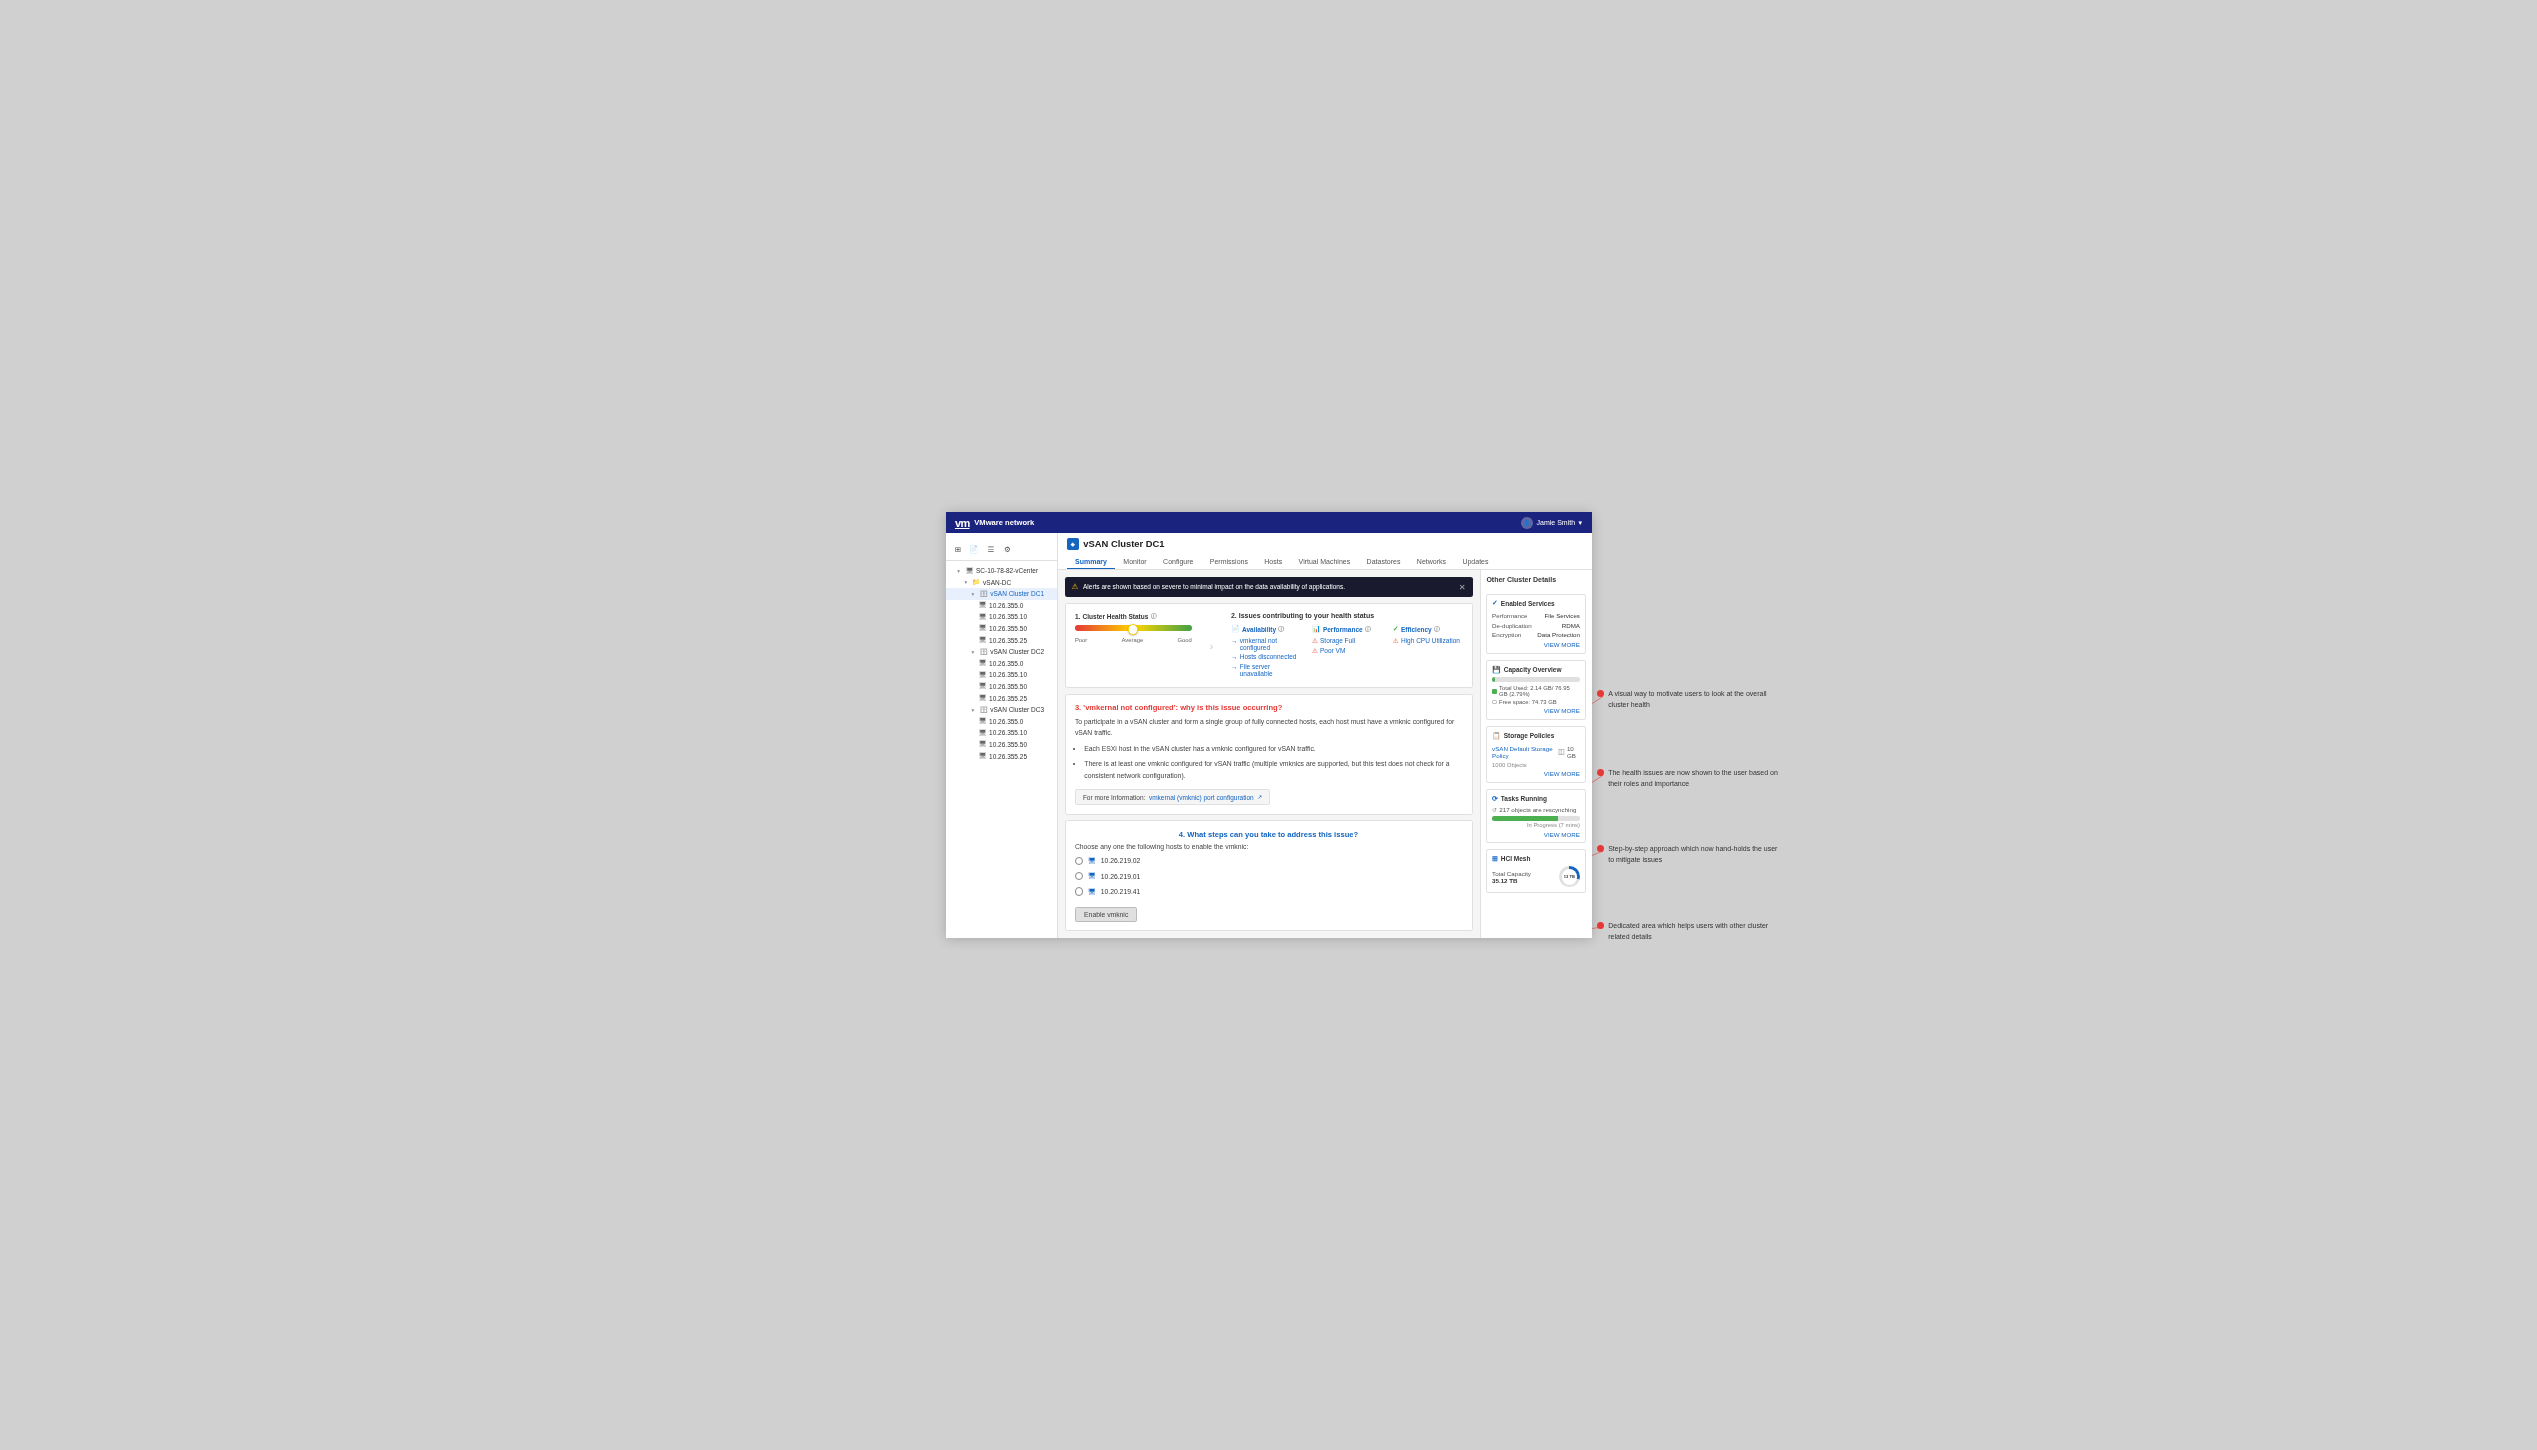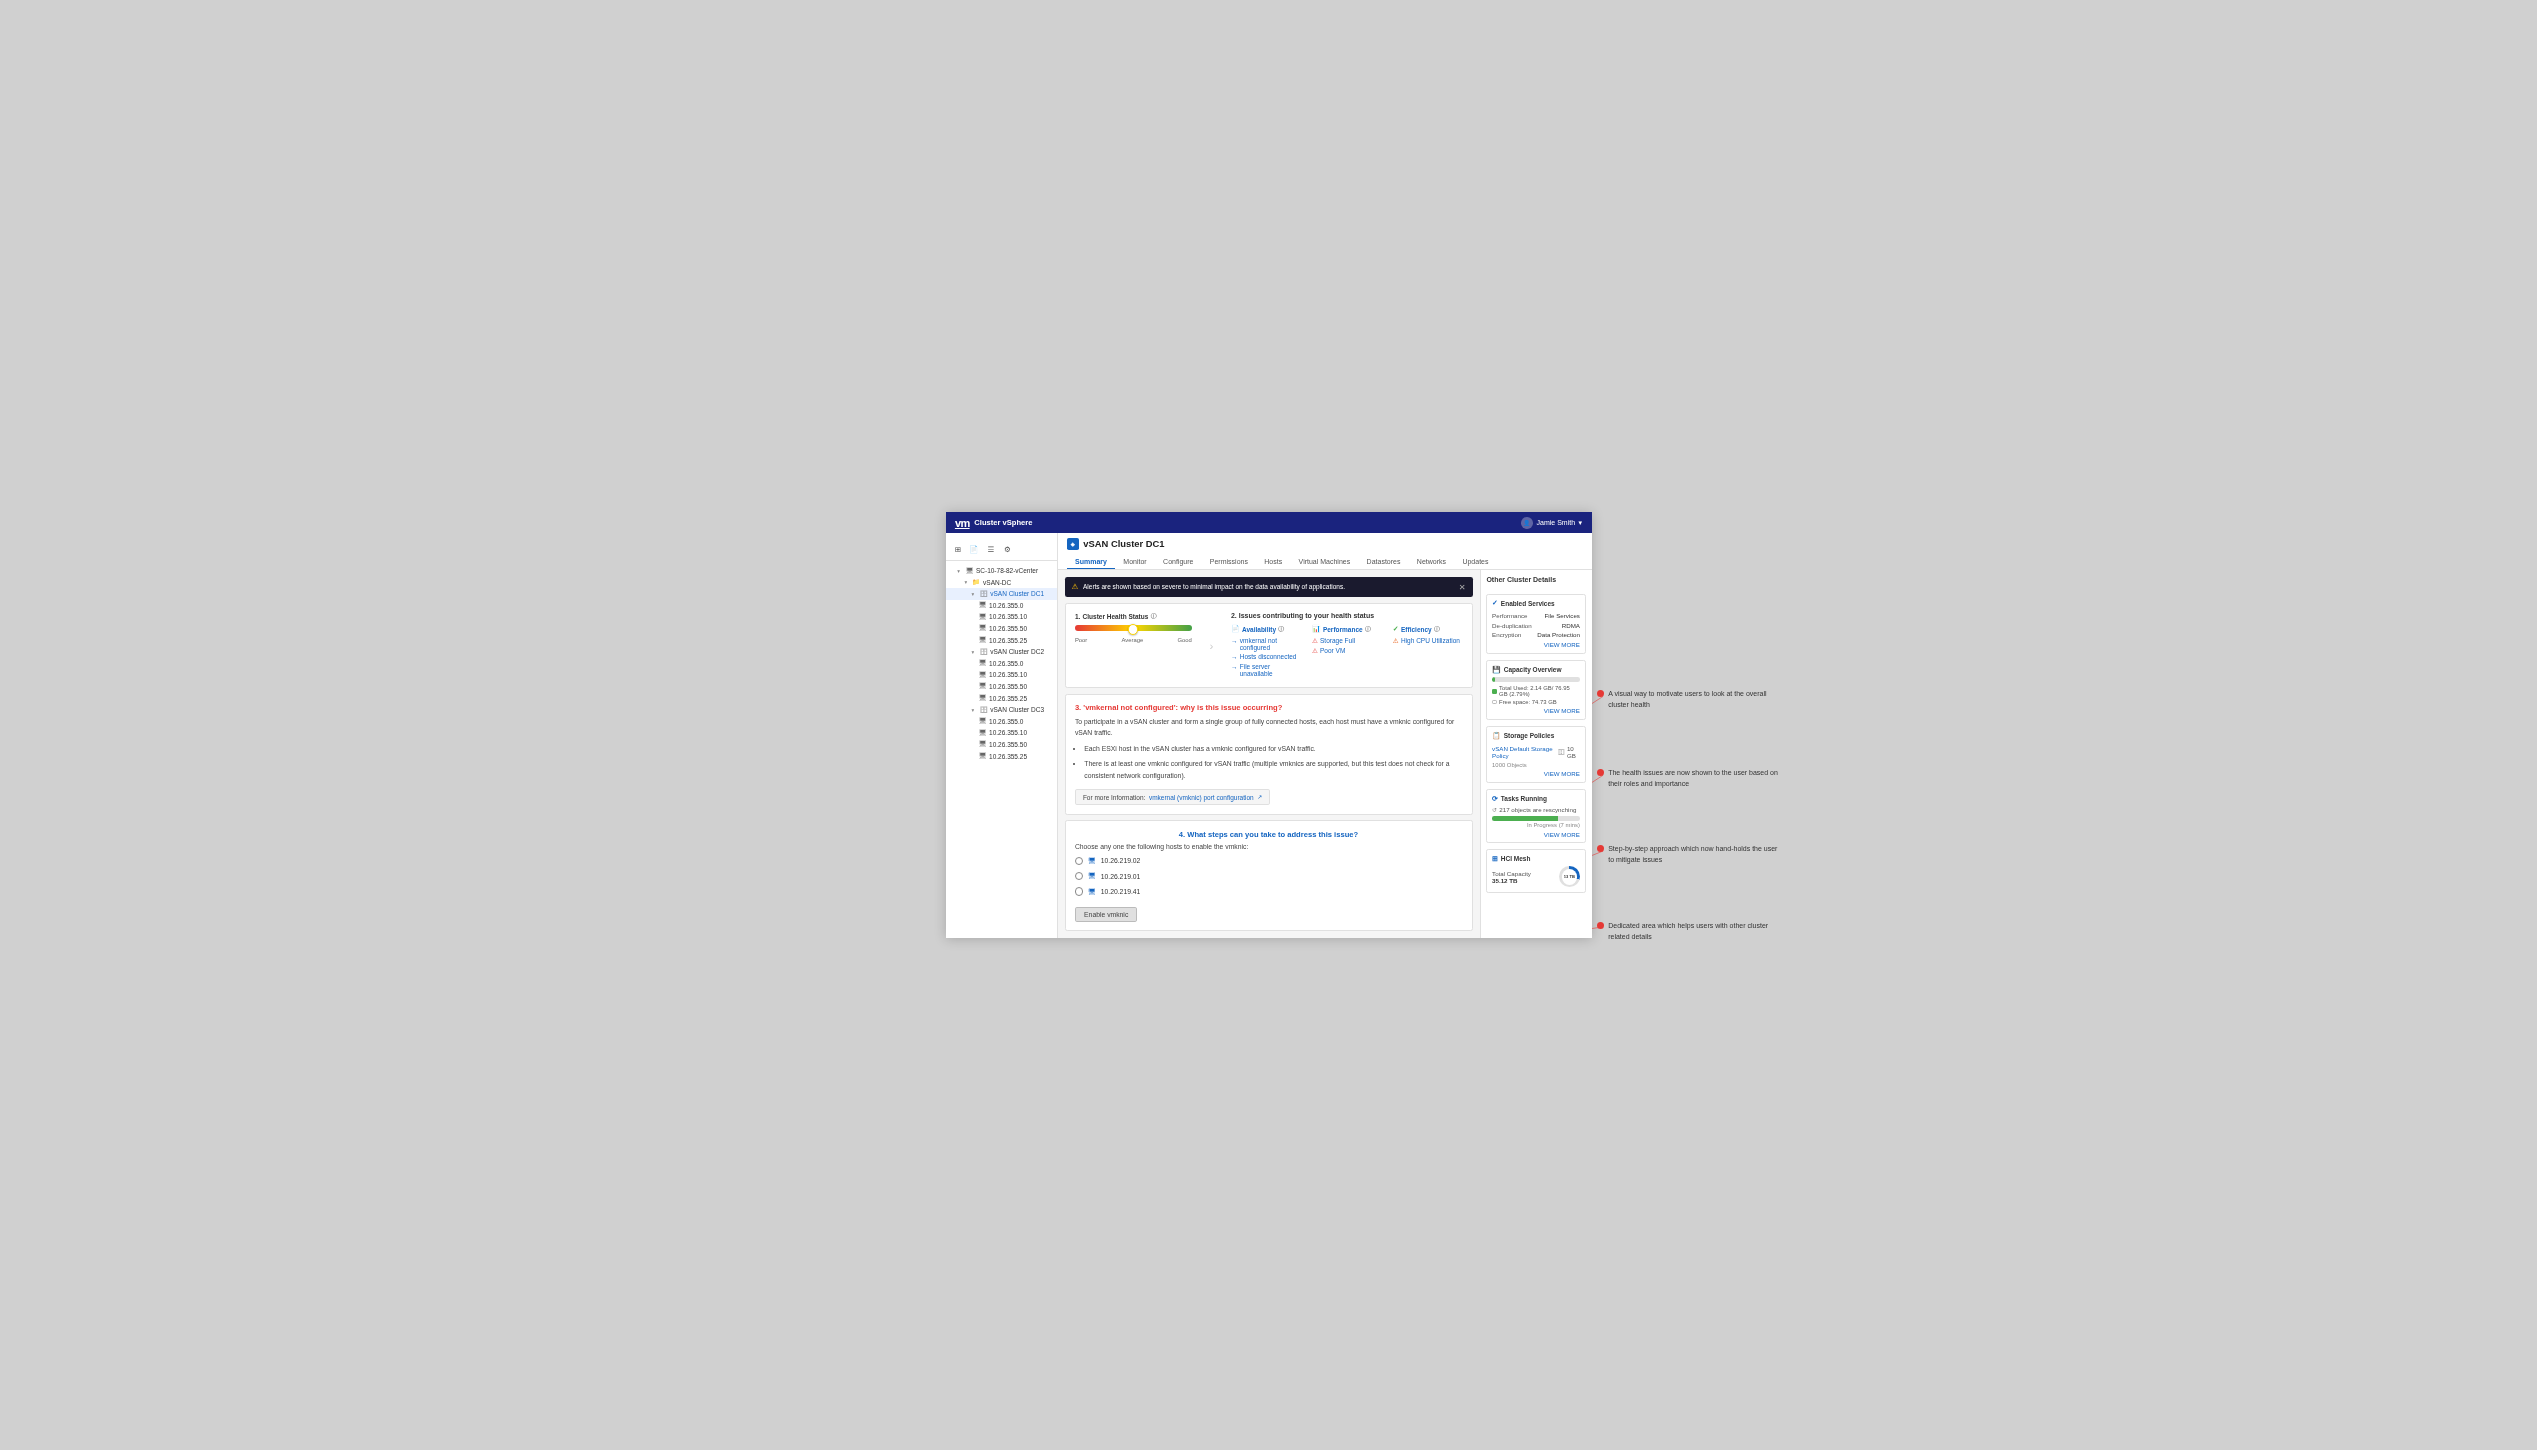--- a/index.html
+++ b/index.html
@@ -526,21 +526,21 @@
 <body>
 
 <div style="position: relative; display: inline-block;">
   <div class="screen-wrapper">
 
     <div class="top-bar">
       <div class="top-bar-left">
         <div class="vm-logo">
           <span class="vm-logo-icon">vm</span>
         </div>
-        <span>Cluster vSphere</span>
+        <span>VMware network</span>
       </div>
       <div class="top-bar-right">
         <div class="user-icon-circle">👤</div>
         <span>Jamie Smith</span>
         <span>▾</span>
       </div>
     </div>
 
     <div class="main-layout">
 

